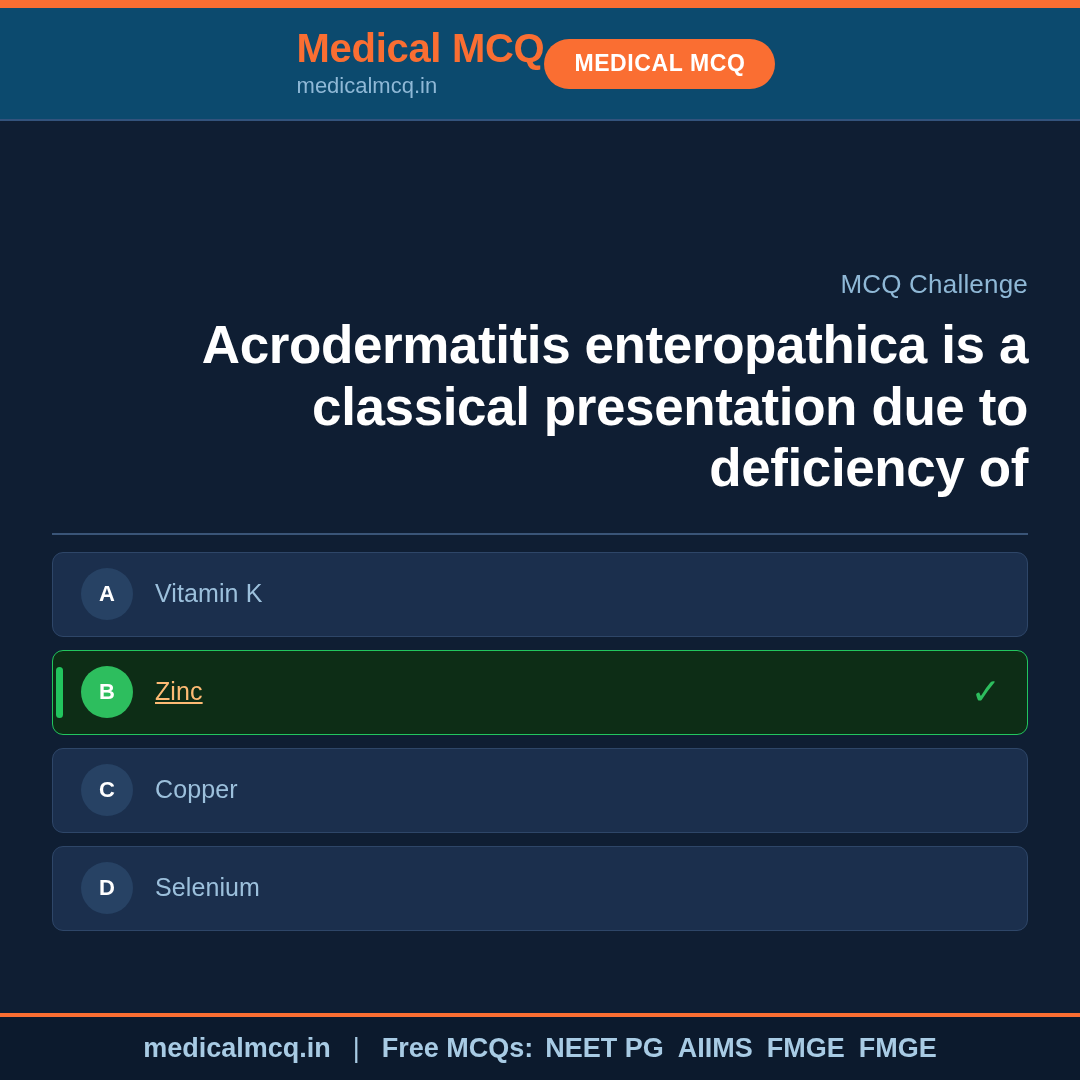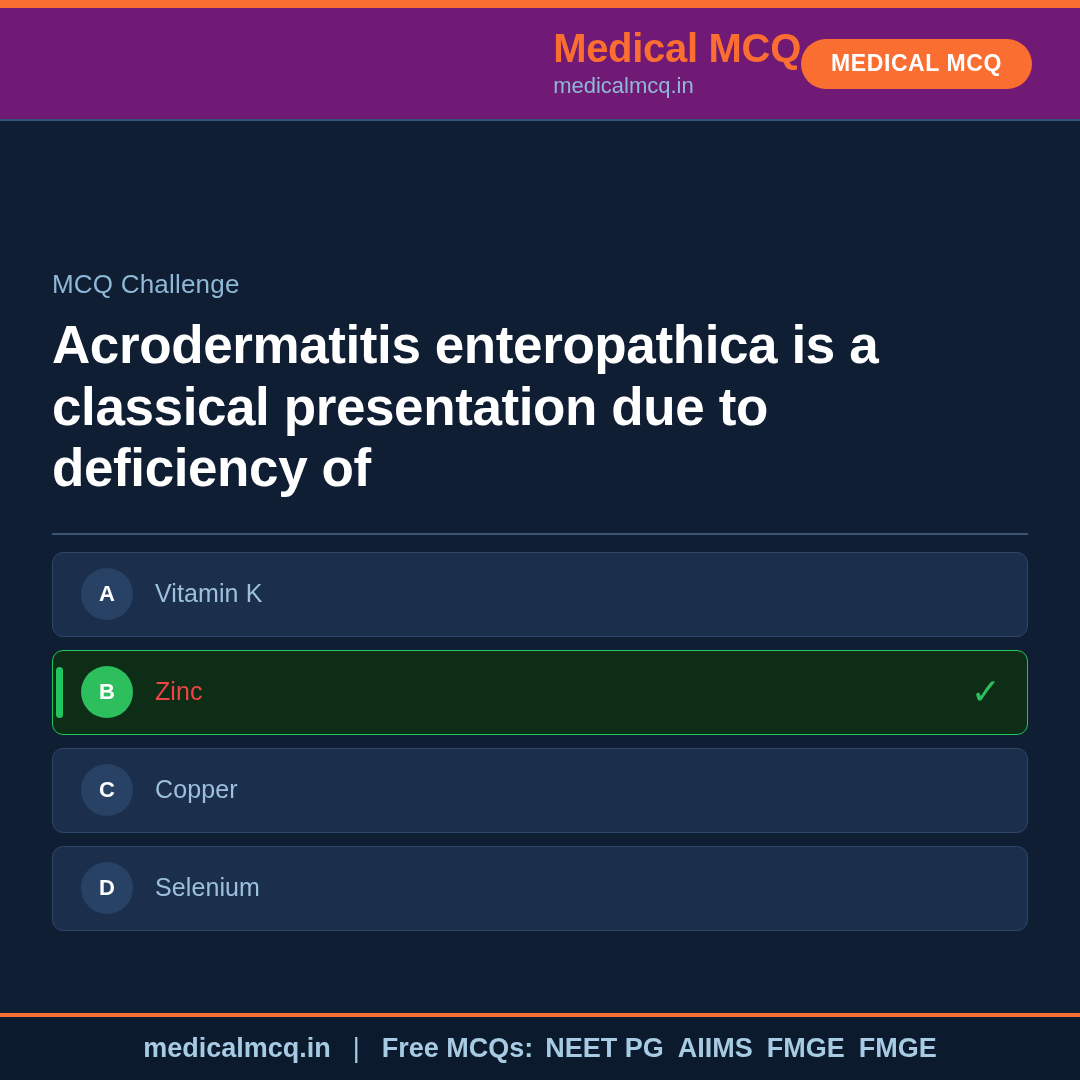--- a/index.html
+++ b/index.html
@@ -23,25 +23,25 @@
     height: 8px;
     width: 100%;
     background: #FA6E32;
     flex: 0 0 auto;
   }
 
   
   .header {
     flex: 0 0 auto;
     height: 113px;
-    background: #701a75;
+    background: #0c4a6e;
     border-bottom: 2px solid #33537D;
     display: flex;
     align-items: center;
-    justify-content: flex-end;
+    justify-content: center;
     padding: 0 48px 0 40px;
   }
 
   .brand-block { display: flex; flex-direction: column; justify-content: center; }
 
   .brand-title {
     color: #FA6E32;
     font-size: 40px;
     font-weight: bold;
     line-height: 1.06;
@@ -68,20 +68,21 @@
     line-height: 1;
   }
 
   
   .main {
     flex: 1 1 auto;
     padding: 0 52px;
     display: flex;
     flex-direction: column;
     position: relative;
+    text-align: right;
   }
 
   .question-block { margin-top: 148px; }
 
   .kicker {
     color: #8FB8D6;
     font-size: 26px;
     font-weight: normal;
     line-height: 1.2;
     letter-spacing: 0.2px;
@@ -157,21 +158,21 @@
   .option.correct .opt-badge { background: #2DBE5E; }
 
   .opt-text {
     margin-left: 22px;
     color: #9CC0DC;
     font-size: 25px;
     font-weight: normal;
     line-height: 1.1;
     letter-spacing: 0.1px;
   }
-  .option.correct .opt-text { color: #ef4444; }
+  .option.correct .opt-text { color: #fdba74; text-decoration: underline; }
 
   .opt-check {
     margin-left: auto;
     color: #2DBE5E;
     font-size: 36px;
     line-height: 1;
     visibility: hidden;
   }
   .option.correct .opt-check { visibility: visible; }
 

